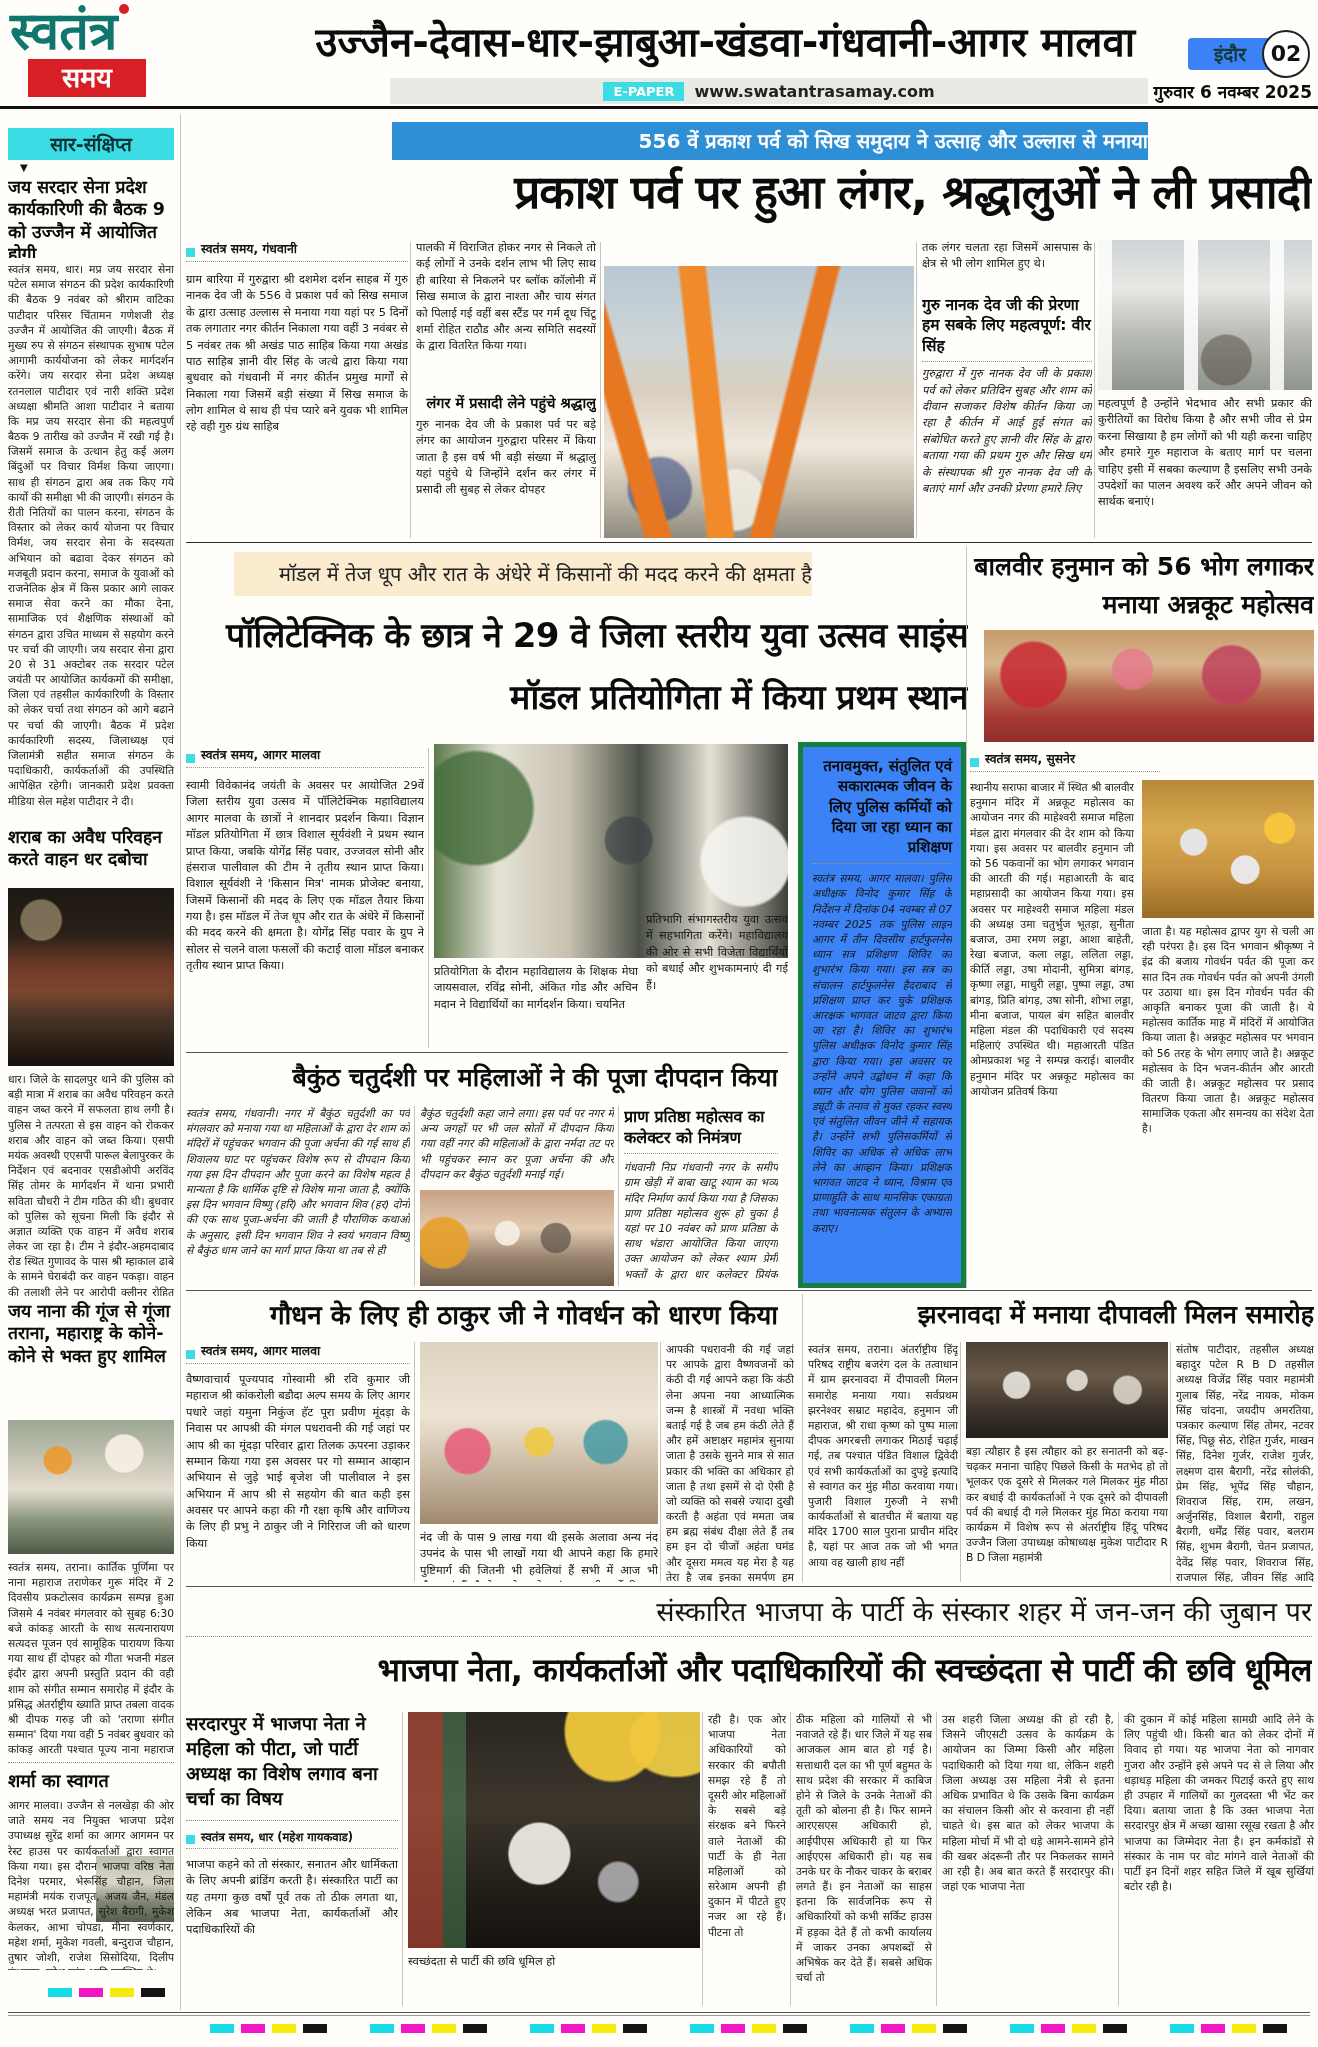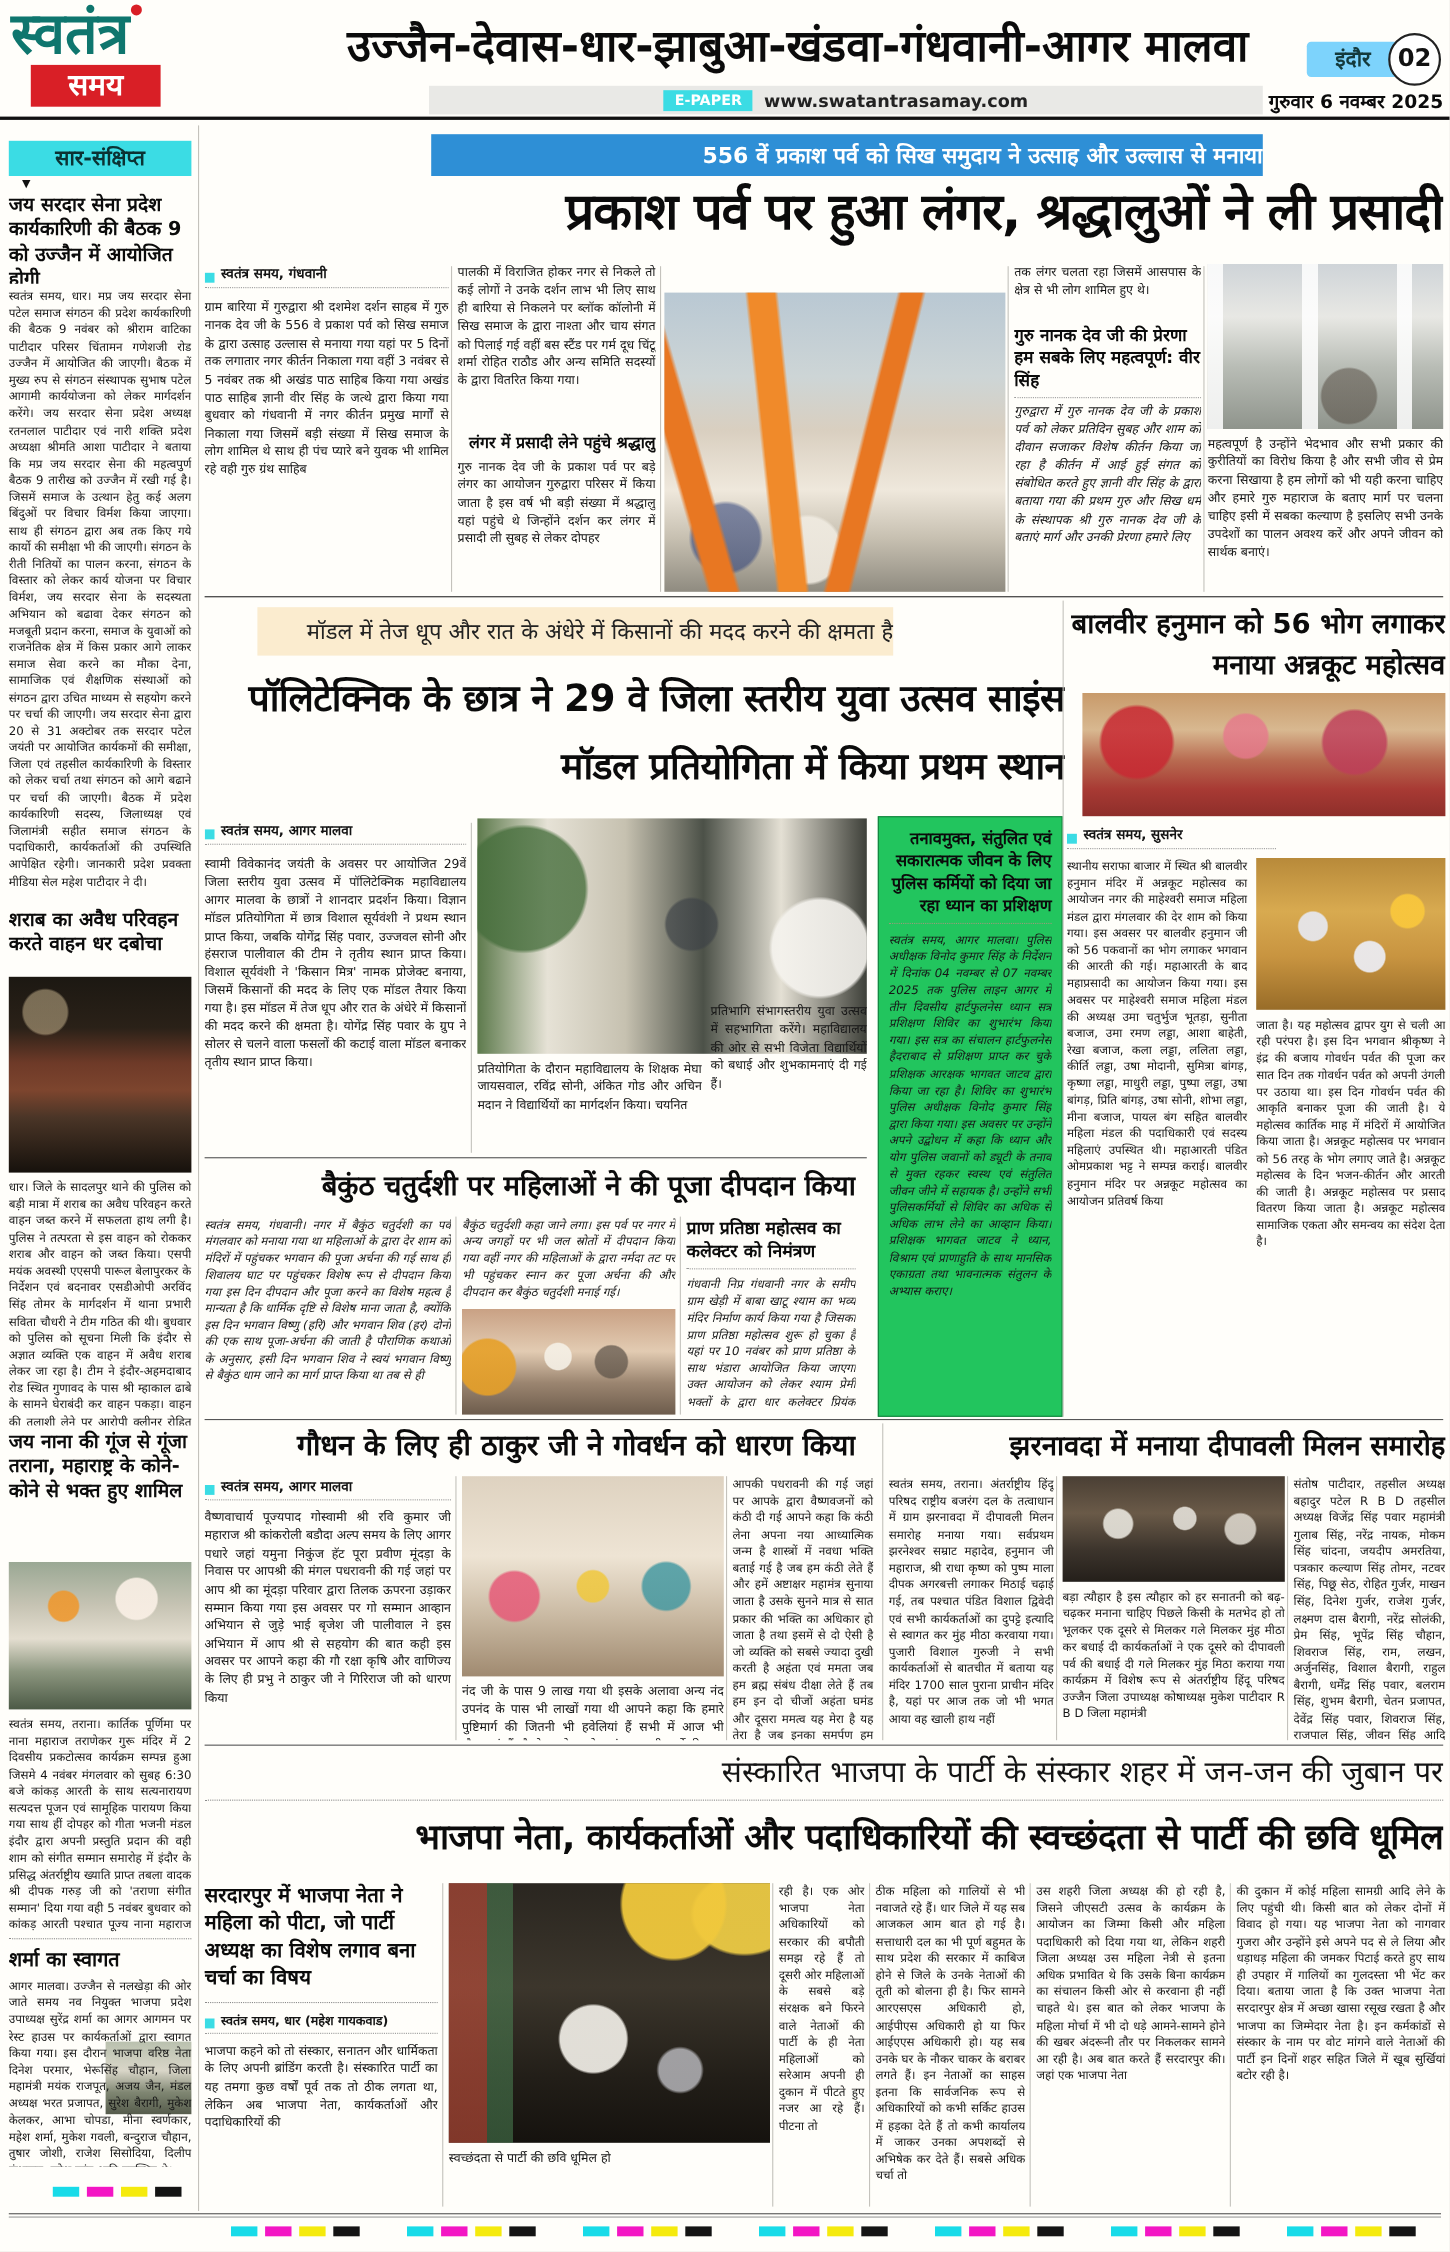--- a/index.html
+++ b/index.html
@@ -17,40 +17,40 @@
           border-bottom:1px dotted #9a9a9a;padding-bottom:4px;overflow:hidden;white-space:nowrap;}
   .bullet{width:9px;height:9px;background:#3BDCE4;flex:0 0 auto;}
   .vline{position:absolute;width:1px;background:#c4c2bc;}
   .hline{position:absolute;height:1px;background:#2a2a2a;}
   .dotline{position:absolute;height:0;border-top:1px dotted #8a8a8a;}
   .photo{position:absolute;overflow:hidden;background:#9a9a92;}
   .regmark{position:absolute;display:flex;gap:7px;}
   .regmark span{width:24px;height:9px;display:block;}
   .rm-c{background:#18dbe8;} .rm-m{background:#f316c4;} .rm-y{background:#f5ea0c;} .rm-k{background:#141414;}
   .subhead{font-weight:bold;color:#0b0b0b;}
-  .yellowbox{background:#22c55e;border:1px solid #15803d;box-sizing:border-box;padding:9px 9px;}
+  .yellowbox{background:#3b82f6;border:5px solid #15803d;box-sizing:border-box;padding:9px 9px;}
 </style>
 </head>
 <body>
 
 <div id="page">
 
   <div class="abs" style="left:10px;top:4px;width:160px;height:100px;">
     <div style="font-size:52px;font-weight:bold;color:#0f766e;line-height:1.05;"><span>स्वतंत्र</span><span style="display:inline-block;width:10px;height:10px;background:#D91F26;border-radius:50%;margin-left:2px;vertical-align:top;"></span></div>
     <div style="width:118px;margin-left:18px;background:#D91F26;color:#fff;font-size:27px;font-weight:bold;text-align:center;line-height:38px;">समय</div>
   </div>
 
   <div class="abs hl center nowrap" style="left:185px;top:16px;width:950px;font-size:40px;line-height:1.3;">उज्जैन-देवास-धार-झाबुआ-खंडवा-गंधवानी-आगर मालवा</div>
 
   <div class="abs" style="left:390px;top:78px;width:758px;height:26px;background:#e9e9e6;display:flex;align-items:center;justify-content:center;gap:10px;">
     <span style="background:#3BDCE4;color:#fff;font-weight:bold;font-size:13px;padding:2px 10px;">E-PAPER</span>
     <span style="font-size:16px;color:#222;font-weight:bold;">www.swatantrasamay.com</span>
   </div>
 
-  <div class="abs" style="left:1188px;top:38px;width:84px;height:32px;background:#7dd3fc;border-radius:4px;text-align:center;line-height:32px;font-size:19px;font-weight:bold;color:#143a3c;">इंदौर</div>
+  <div class="abs" style="left:1188px;top:38px;width:84px;height:32px;background:#3b82f6;border-radius:4px;text-align:center;line-height:32px;font-size:19px;font-weight:bold;color:#143a3c;">इंदौर</div>
   <div class="abs" style="left:1262px;top:30px;width:44px;height:44px;border:2px solid #222;border-radius:50%;background:#fff;text-align:center;line-height:44px;font-size:22px;font-weight:bold;color:#111;">02</div>
   <div class="abs hl nowrap" style="left:1136px;top:80px;width:176px;font-size:17px;text-align:right;">गुरुवार 6 नवम्बर 2025</div>
 
   <div class="abs" style="left:0;top:106px;width:1318px;height:3px;background:#111;"></div>
 
   <div class="vline" style="left:180px;top:114px;height:1896px;"></div>
 
   <div class="abs" style="left:8px;top:128px;width:166px;height:32px;background:#3BDCE4;text-align:center;line-height:32px;font-size:19px;font-weight:bold;color:#0b3233;">सार-संक्षिप्त</div>
   <div class="abs" style="left:20px;top:162px;font-size:10px;color:#111;">▼</div>
 

